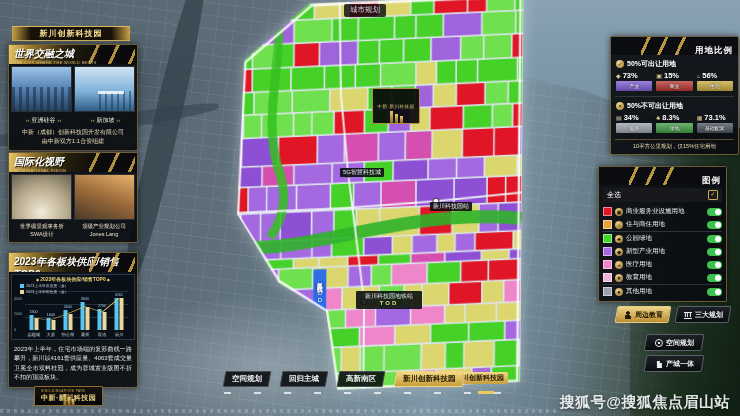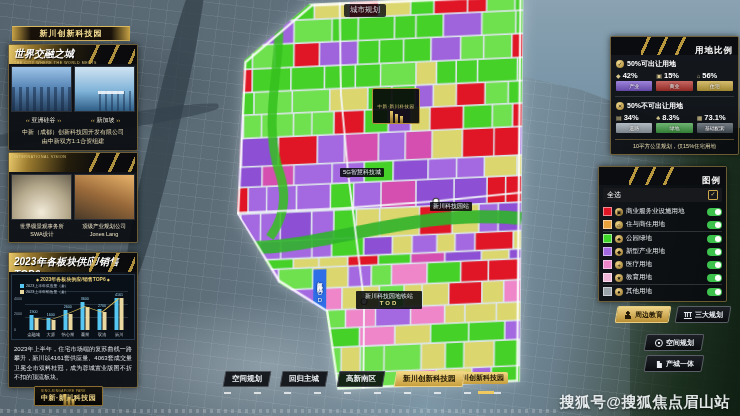--- a/index.html
+++ b/index.html
@@ -444,20 +444,21 @@
       <span class="tag">新加坡</span>
     </div>
     <div class="plines">
       <div>中新（成都）创新科技园开发有限公司</div>
       <div>由中新双方1:1合资组建</div>
     </div>
   </div>
 
   <div class="panel" id="panel-vision">
     <div class="phead">
+      <span class="t">国际化视野</span>
       <span class="s">INTERNATIONAL VISION</span>
     </div>
     <div class="photos">
       <div class="photo ph-dome"></div>
       <div class="photo ph-city"></div>
     </div>
     <div class="caps">
       <div class="cap">
         <div>世界级景观事务所</div>
           <div>SWA设计</div>
@@ -561,21 +562,21 @@
     </div>
     <div class="lu-sec">
       <div class="lu-h">
           <span class="lu-dot">✓</span>
         <span>50%可出让用地</span>
         </div>
       <div class="lu-items">
           <div class="lu-it">
             <div class="lu-top">
               <span class="lu-ico">◆</span>
-              <span>42%</span>
+              <span>73%</span>
             </div>
             <div class="lu-bar" style="background: linear-gradient(rgba(255, 255, 255, 0.25), rgba(0, 0, 0, 0.2)), rgb(126, 91, 208);">
               <span>产业</span>
             </div>
           </div>
           <div class="lu-it">
             <div class="lu-top">
               <span class="lu-ico">▣</span>
               <span>15%</span>
             </div>

